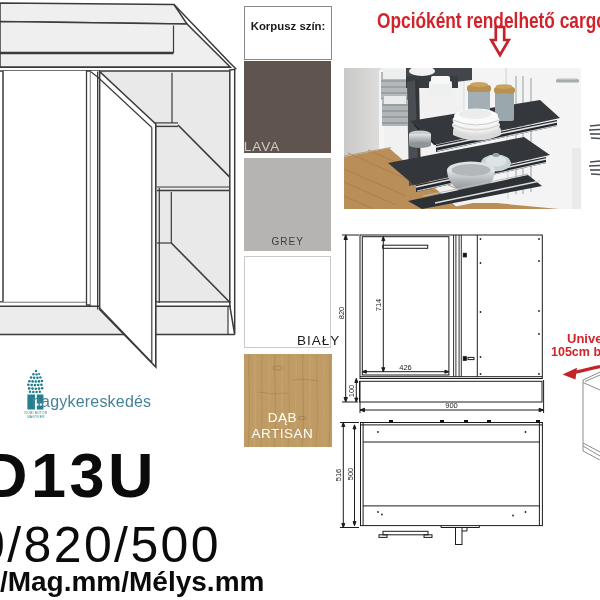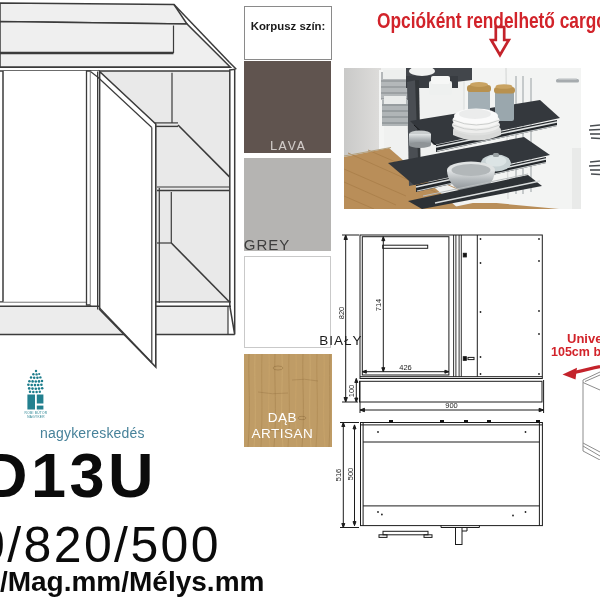--- a/index.html
+++ b/index.html
@@ -86,29 +86,29 @@
     </g>
   </g>
 </svg>
 
 <div class="abs" style="left:244px;top:6px;width:88px;height:54px;border:1px solid #8a8a8a;box-sizing:border-box;background:#fff;"></div>
 
 <div class="abs" style="left:244px;top:20px;width:88px;text-align:center;font-size:11.4px;font-weight:bold;color:#1a1a1a;">Korpusz szín:</div>
 
 <div class="abs" style="left:243.8px;top:61px;width:87.7px;height:91.5px;background:#60544f;"></div>
 
-<div class="abs" style="left:243.8px;top:139px;width:87.7px;text-align:center;font-size:13.5px;color:#cfc9c6;letter-spacing:1px;font-family:Liberation Mono, monospace;">LAVA</div>
+<div class="abs" style="left:243.8px;top:139px;width:87.7px;text-align:left;font-size:13.5px;color:#cfc9c6;letter-spacing:1px;">LAVA</div>
 
 <div class="abs" style="left:243.8px;top:157.5px;width:87.7px;height:93px;background:#b5b4b2;"></div>
 
-<div class="abs" style="left:243.8px;top:236px;width:87.7px;text-align:left;font-size:15px;color:#3d3d3d;letter-spacing:1px;">GREY</div>
+<div class="abs" style="left:243.8px;top:236px;width:87.7px;text-align:center;font-size:10px;color:#3d3d3d;letter-spacing:1px;">GREY</div>
 
 <div class="abs" style="left:243.8px;top:256px;width:87.7px;height:92px;border:1px solid #c9c9c9;box-sizing:border-box;background:#fff;"></div>
 
-<div class="abs" style="left:250px;top:333px;width:87.7px;text-align:center;font-size:13.5px;color:#1c1c1c;letter-spacing:1px;padding-left:47px;">BIAŁY</div>
+<div class="abs" style="left:250px;top:333px;width:87.7px;text-align:left;font-size:13.5px;color:#1c1c1c;letter-spacing:1px;padding-left:47px;">BIAŁY</div>
 
 <svg class="abs" style="left:243.8px;top:354.3px" width="88" height="93" viewBox="0 0 88 93">
   <rect width="88" height="93" fill="#bf9c66"></rect>
   <g stroke-width="0.9" fill="none" opacity="0.5">
     <path d="M5,0 C4,25 7,55 4,93" stroke="#9c7845"></path>
     <path d="M11,0 C10,30 13,60 10,93" stroke="#d4b278"></path>
     <path d="M18,0 C17,25 19,55 17,93" stroke="#a5804a"></path>
     <path d="M25,0 C26,28 23,60 26,93" stroke="#cfa96e"></path>
     <path d="M31,0 C30,25 33,58 30,93" stroke="#9c7845"></path>
     <path d="M38,0 C39,30 36,62 39,93" stroke="#d4b278"></path>
@@ -499,21 +499,21 @@
   <g fill="#23808f">
     <rect x="3.4" y="25.5" width="7.6" height="15"></rect>
     <rect x="12.8" y="25.5" width="6.6" height="9"></rect>
     <rect x="12.8" y="36.6" width="6.6" height="3.9"></rect>
   </g>
 </svg>
 
 <div class="abs" style="left:22px;top:410.5px;width:28px;font-size:3.2px;color:#1d7d8c;text-align:center;letter-spacing:0.3px;">ROBI BÚTOR NAGYKER</div>
 
 
-<div class="abs" style="left:40px;top:393px;font-size:14px;color:#47829a;letter-spacing:0.2px;margin-top:32px;">nagykereskedés</div>
+<div class="abs" style="left:32px;top:393px;font-size:16px;color:#47829a;letter-spacing:0.2px;">nagykereskedés</div>
 
 <div class="abs" style="left:-18px;top:439px;font-size:63px;font-weight:bold;color:#0b0b0b;letter-spacing:3.5px;white-space:nowrap;">D13U</div>
 
 <div class="abs" style="left:-23px;top:515.5px;font-size:50px;color:#0b0b0b;letter-spacing:2.4px;white-space:nowrap;">0/820/500</div>
 
 <div class="abs" style="left:-25px;top:565.5px;font-size:28px;font-weight:bold;color:#0b0b0b;white-space:nowrap;">m/Mag.mm/Mélys.mm</div>
 
 </div>
 
 </body></html>

